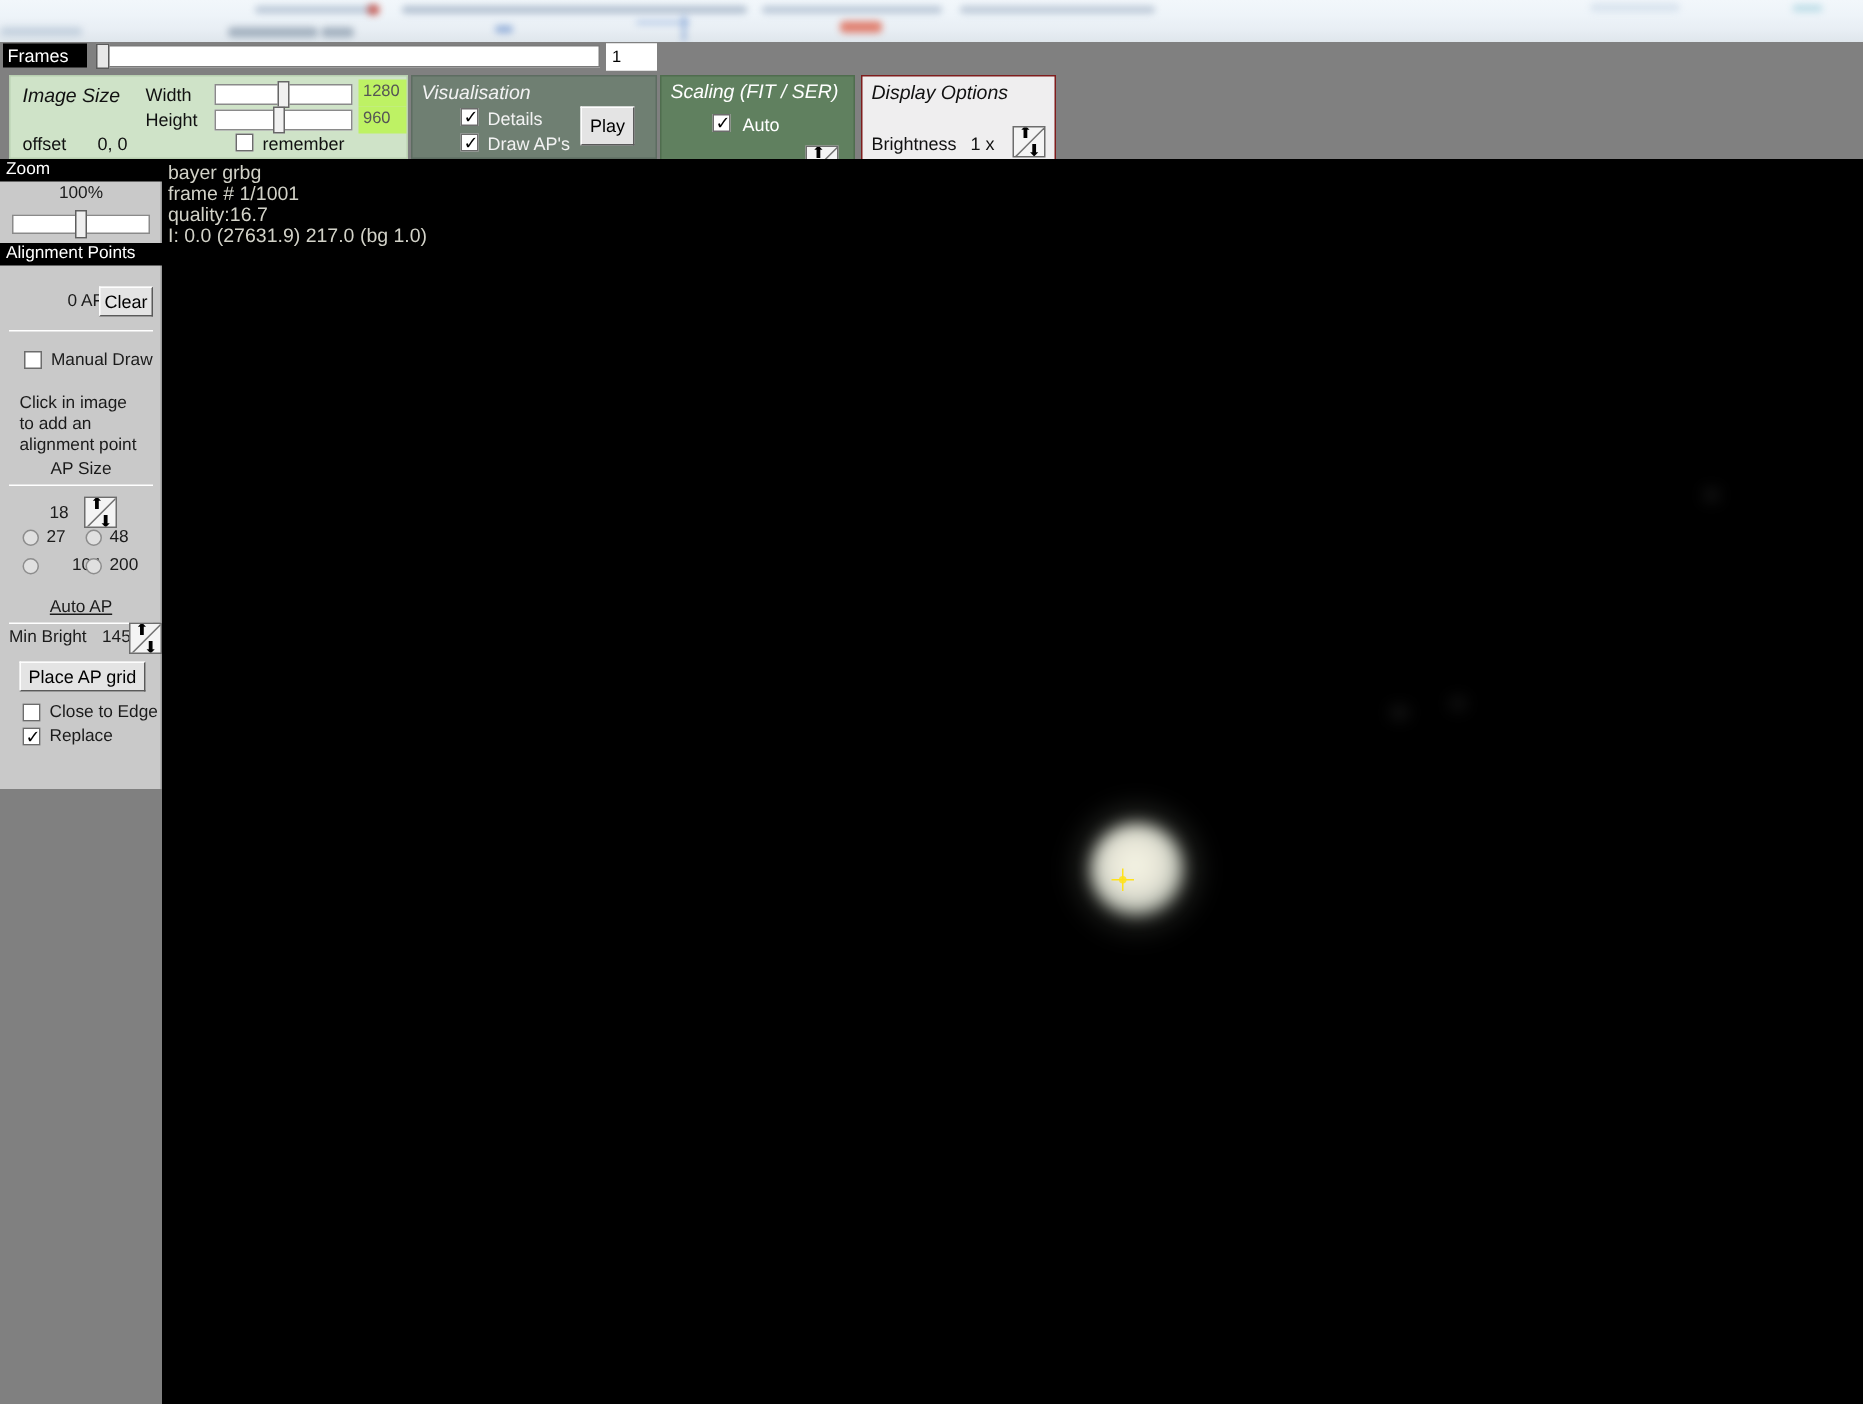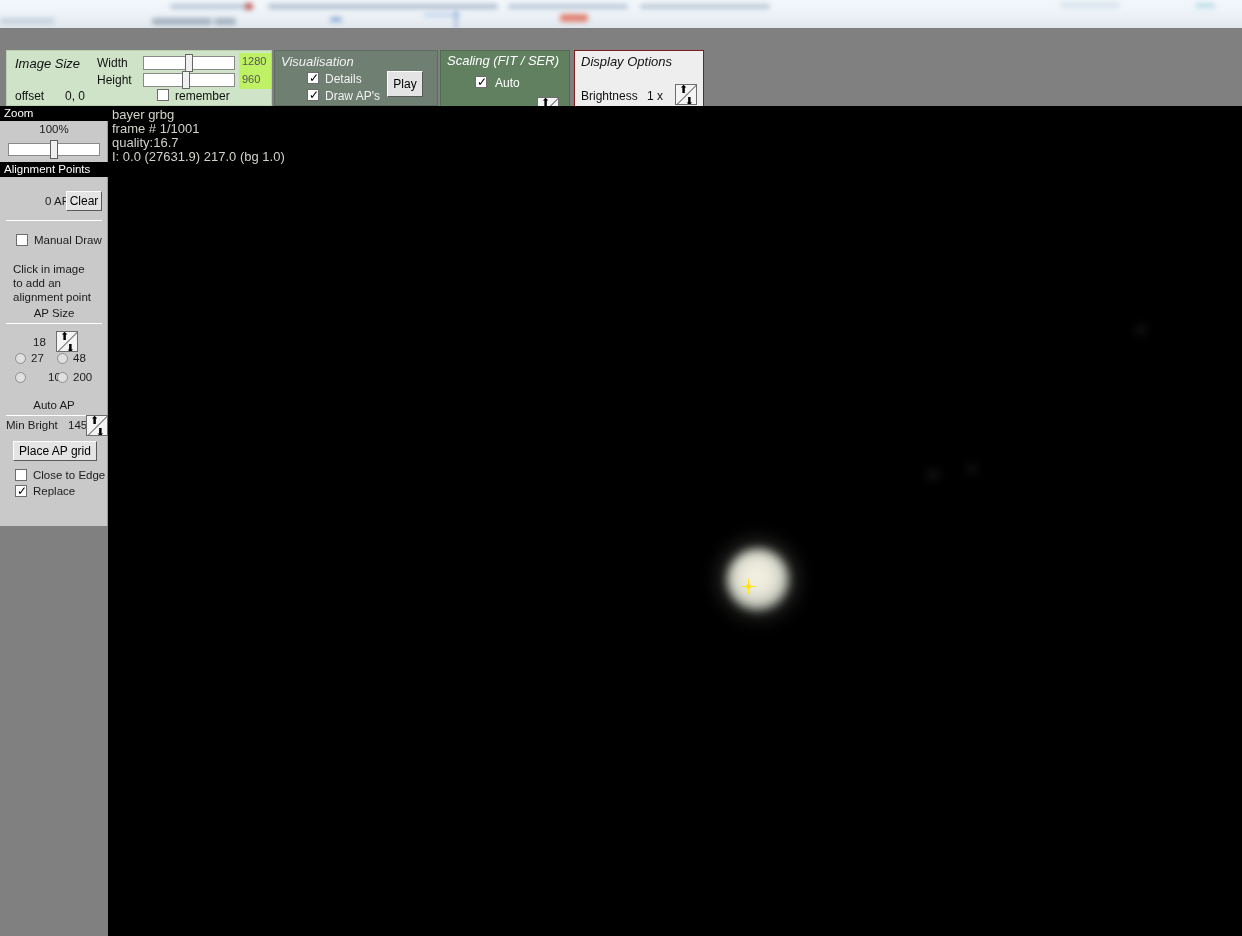--- a/index.html
+++ b/index.html
@@ -225,20 +225,26 @@
     <div class="bg-smudge" style="left:455px;top:10px;width:2px;height:18px;background:#5b86c6;opacity:.7;"></div>
     <div class="bg-smudge" style="left:424px;top:14px;width:36px;height:2px;background:#6d94d0;opacity:.6;"></div>
     <div class="bg-smudge" style="left:560px;top:14px;width:28px;height:8px;background:#e0705c;opacity:.85;"></div>
     <div class="bg-smudge" style="left:1060px;top:2px;width:60px;height:6px;background:#b8cadd;opacity:.4;"></div>
     <div class="bg-smudge" style="left:1195px;top:3px;width:20px;height:5px;background:#8ec7d6;opacity:.5;"></div>
   </div>
 
 
   <div class="toolbar">
 
+    <div class="frames-row">
+      <div class="frames-label">Frames</div>
+      <div class="frames-track"></div>
+      <div class="frames-thumb"></div>
+      <div class="frames-value">1</div>
+    </div>
 
     <div class="panel p-imgsize">
       <div class="panel-title" style="left:8px;top:5px;">Image Size</div>
       <div class="lbl" style="left:90px;top:5px;">Width</div>
       <div class="lbl" style="left:90px;top:22px;">Height</div>
 
       <div class="sld" style="left:136px;top:5px;width:92px;"></div>
       <div class="sld-thumb" style="left:178px;top:3px;"></div>
       <div class="sld" style="left:136px;top:22px;width:92px;"></div>
       <div class="sld-thumb" style="left:175px;top:20px;"></div>
@@ -331,21 +337,21 @@
     <div class="radio" style="left:15px;top:247px;"></div>
     <div class="sb-txt" style="left:31px;top:246px;">27</div>
     <div class="radio" style="left:57px;top:247px;"></div>
     <div class="sb-txt" style="left:73px;top:246px;">48</div>
 
     <div class="radio" style="left:15px;top:266px;"></div>
     <div class="sb-txt" style="left:48px;top:265px;">104</div>
     <div class="radio" style="left:57px;top:266px;"></div>
     <div class="sb-txt" style="left:73px;top:265px;">200</div>
 
-    <div class="sb-center" style="top:293px;">Auto AP</div>
+    <div class="sb-center" style="top:293px;text-decoration:underline;">Auto AP</div>
     <div class="sb-sep" style="top:309px;background:#ffffff;"></div>
 
     <div class="sb-txt" style="left:6px;top:313px;">Min Bright</div>
     <div class="sb-txt" style="left:68px;top:313px;">145</div>
     <div class="spin" style="left:86px;top:309px;">
       <span class="up">⬆</span>
       <span class="diag"></span>
       <span class="dn">⬇</span>
     </div>
 

